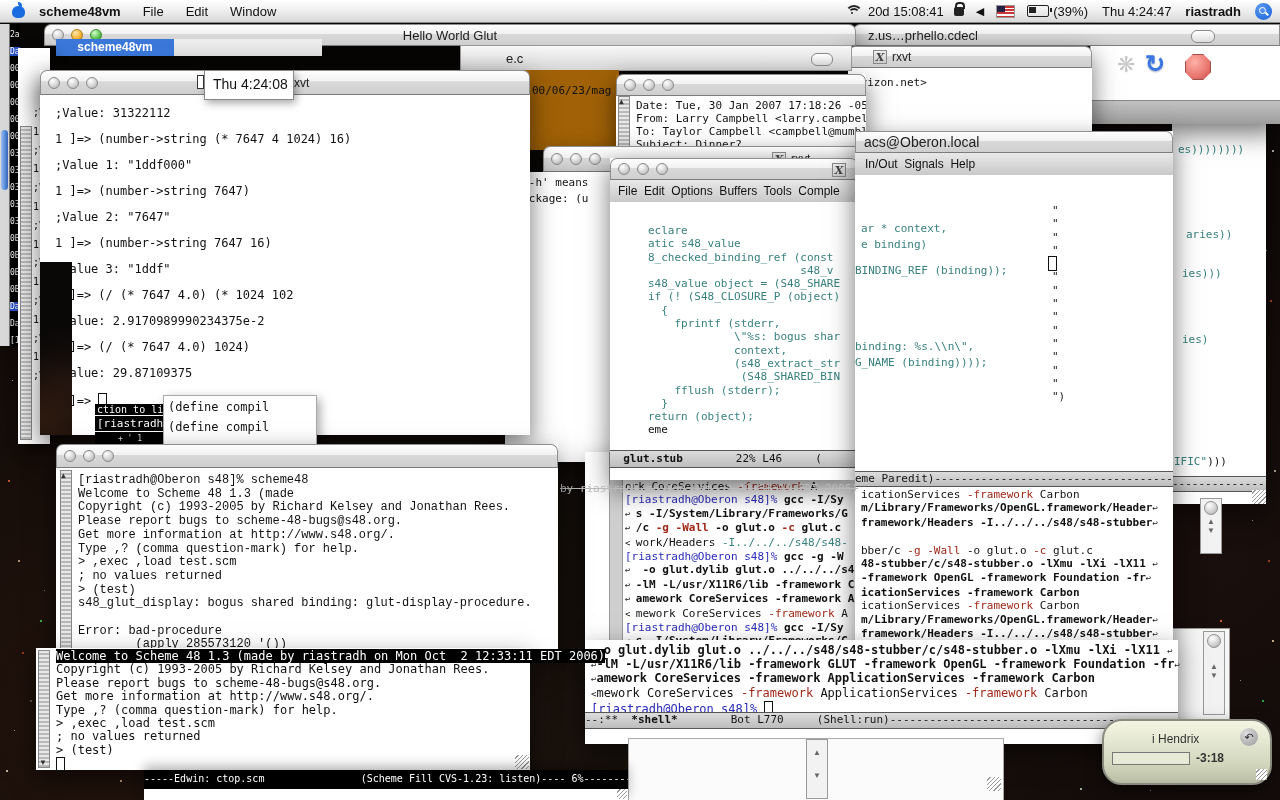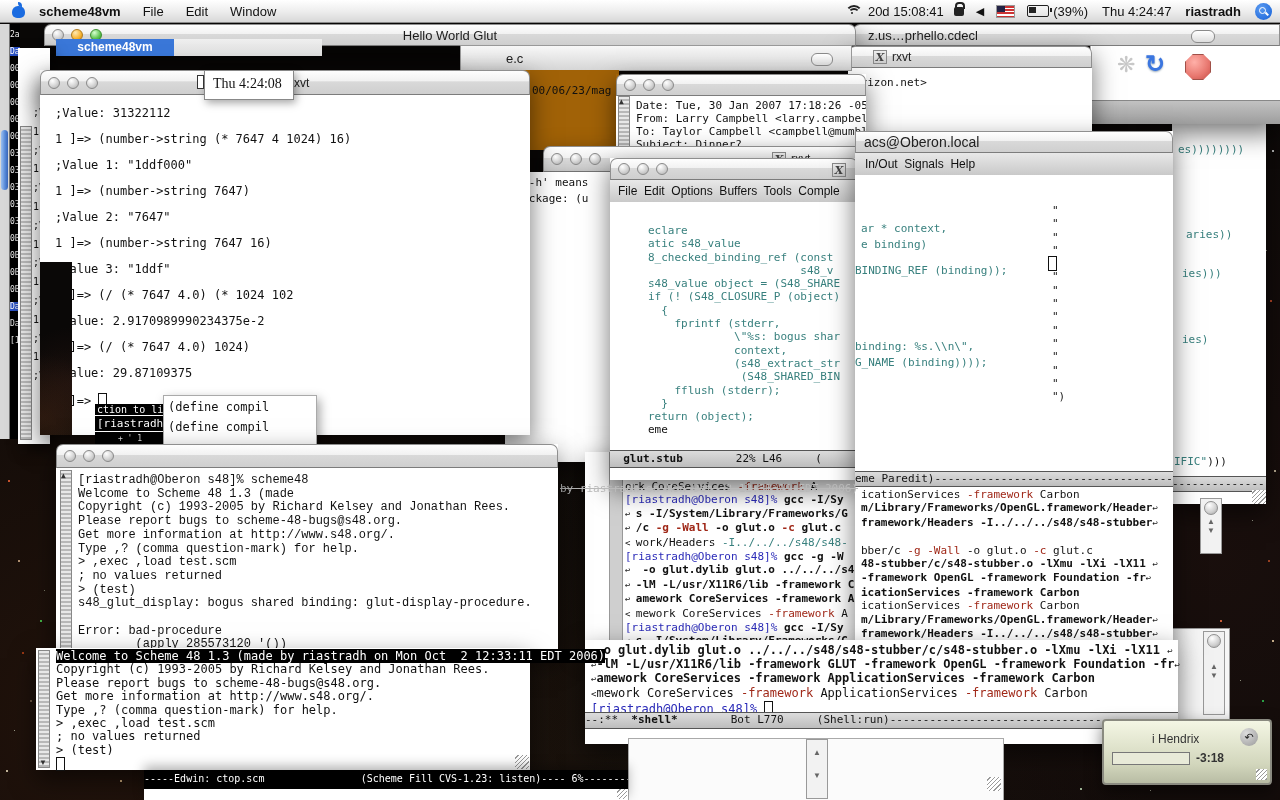--- a/index.html
+++ b/index.html
@@ -288,21 +288,21 @@
         <div class="ln"><span class="w">↩</span><span class="b">-o glut.dylib glut.o ../../../s48/s48-stubber/c/s48-stubber.o -lXmu -lXi -lX11 </span><span class="w">↩</span></div>
         <div class="ln"><span class="w">↩</span><span class="b">-lM -L/usr/X11R6/lib -framework GLUT -framework OpenGL -framework Foundation -fr</span><span class="w">↩</span></div>
         <div class="ln"><span class="w">↩</span><span class="b">amework CoreServices -framework ApplicationServices -framework Carbon</span></div>
         <div class="ln"><span class="w">&lt;</span><span class="p">mework CoreServices </span><span class="r">-framework</span><span class="p"> ApplicationServices </span><span class="r">-framework</span><span class="p"> Carbon</span></div>
         <div class="ln"><span class="bl">[riastradh@Oberon s48]% </span><span class="c"></span></div>
       </div>
     <div class="modeline" style="position:absolute;left:0;right:0;top:72px;height:15px;line-height:14px;"><div class="ln"><span class="p">--:**  </span><span class="b">*shell*</span><span class="p">        Bot L770     (Shell:run)</span><span class="p">--------------------------------------</span></div></div>
     <div class="grip" style="right:1px;bottom:1px;"></div>
   </div>
 
-  <div style="position:absolute;left:0;top:24px;width:20px;height:415px;background:#000;">
+  <div style="position:absolute;left:0;top:24px;width:20px;height:322px;background:#000;">
     <div style="position:absolute;left:0;top:0;bottom:0;width:9px;background:#d8d8d8;border-right:1px solid #777;">
       <div style="position:absolute;left:1px;top:106px;width:7px;height:60px;border-radius:4px;background:linear-gradient(90deg,#9cc0f0,#5588d8 60%,#3a66b8);"></div>
     </div>
     <div class="mono" style="position:absolute;left:10px;top:2px;font-size:8px;line-height:17px;color:#eee;">
         <div class="ln">2a</div>
         <div class="ln"><span class="ib">Da</span></div>
         <div class="ln">00</div>
         <div class="ln">00</div>
         <div class="ln">00</div>
         <div class="ln">00</div>
@@ -395,21 +395,21 @@
   <div class="mono i ln" style="position:absolute;left:95px;top:404px;font-size:10px;padding:0 2px;">ction to lin</div>
   <div class="mono i ln" style="position:absolute;left:95px;top:416px;font-size:11px;padding:1px 2px;">[riastradh@Oberon</div>
   <div class="mono" style="position:absolute;left:95px;top:432px;width:70px;height:14px;background:#000;color:#ddd;font-size:8px;text-align:center;line-height:14px;">+  ' 1</div>
   <div style="position:absolute;left:163px;top:395px;width:152px;height:58px;background:#fff;border:1px solid #aaa;box-shadow:3px 4px 10px rgba(0,0,0,.35);">
     <div class="mono ln" style="padding:4px 0 0 4px;font-size:12px;">(define compil</div>
     <div class="mono ln" style="padding:6px 0 0 4px;font-size:12px;">(define compil</div>
   </div>
 
   <div style="position:absolute;left:204px;top:70px;width:88px;height:28px;background:#fff;border:1px solid #888;box-shadow:2px 3px 8px rgba(0,0,0,.35);">
     <span style="position:absolute;left:-8px;top:4px;width:5px;height:12px;border:1px solid #333;background:#fff;"></span>
-    <span style="position:absolute;left:8px;top:5px;font-size:14px;color:#111;font-family:Liberation Serif, serif;">Thu 4:24:08</span>
+    <span style="position:absolute;left:8px;top:5px;font-size:14px;color:#111;font-family:Liberation Sans, sans-serif;">Thu 4:24:08</span>
   </div>
 
   <div class="mono" style="position:absolute;left:560px;top:482px;font-size:11px;color:#b9b9b9;text-decoration:line-through;white-space:pre;">by riastradh on Mon Oct  2 12:33:11 EDT 2006)</div>
 
   <div class="win" style="left:56px;top:444px;width:502px;height:208px;">
     <div class="tb" style="height:24px;">
       <span class="lt"></span>
       <span class="lt"></span>
       <span class="lt"></span>
     </div>
@@ -457,21 +457,21 @@
       <div style="text-align:center;font-size:8px;color:#666;margin-top:14px;">▼</div>
     </div>
     <div class="grip" style="right:2px;bottom:10px;"></div>
   </div>
 
   <div style="position:absolute;left:144px;top:770px;width:484px;height:30px;background:#fff;box-shadow:0 -4px 12px rgba(0,0,0,.3);">
     <div class="mono i ln" style="height:19px;font-size:10px;line-height:18px;overflow:hidden;">-----Edwin: ctop.scm                (Scheme Fill CVS-1.23: listen)---- 6%--------</div>
     <div class="grip" style="right:1px;bottom:1px;width:10px;height:10px;"></div>
   </div>
 
-  <div style="position:absolute;left:1102px;top:719px;width:166px;height:62px;border-radius:4px;background:linear-gradient(#f4f6e4,#d2d6bc 70%,#b8bca4);border:2px solid #8a8a80;box-shadow:0 6px 16px rgba(0,0,0,.5);">
+  <div style="position:absolute;left:1102px;top:719px;width:166px;height:62px;border-radius:20px;background:linear-gradient(#f4f6e4,#d2d6bc 70%,#b8bca4);border:2px solid #8a8a80;box-shadow:0 6px 16px rgba(0,0,0,.5);">
     <span style="position:absolute;left:48px;top:11px;font-size:12px;color:#333;">i Hendrix</span>
     <span style="position:absolute;left:8px;top:31px;width:76px;height:11px;border:1px solid #777;background:#e8ead8;"></span>
     <span style="position:absolute;left:92px;top:30px;font-size:12px;color:#333;font-weight:bold;">-3:18</span>
     <span style="position:absolute;right:12px;top:7px;width:18px;height:18px;border-radius:50%;background:radial-gradient(circle at 35% 30%,#ddd,#999);color:#222;font-size:11px;text-align:center;line-height:18px;">↶</span>
     <div class="grip" style="right:3px;bottom:3px;width:11px;height:11px;"></div>
   </div>
 
   <div style="position:absolute;left:0;top:0;width:1280px;height:22px;background:linear-gradient(#fff,#eee 50%,#d8d8d8);border-bottom:1px solid #888;display:flex;align-items:center;font-size:13px;color:#111;z-index:50;">
     <span style="margin-left:12px;width:13px;height:15px;position:relative;">
       <span style="position:absolute;left:0;top:2px;width:13px;height:12px;background:#1a6be0;border-radius:6px 6px 5px 5px;"></span>

